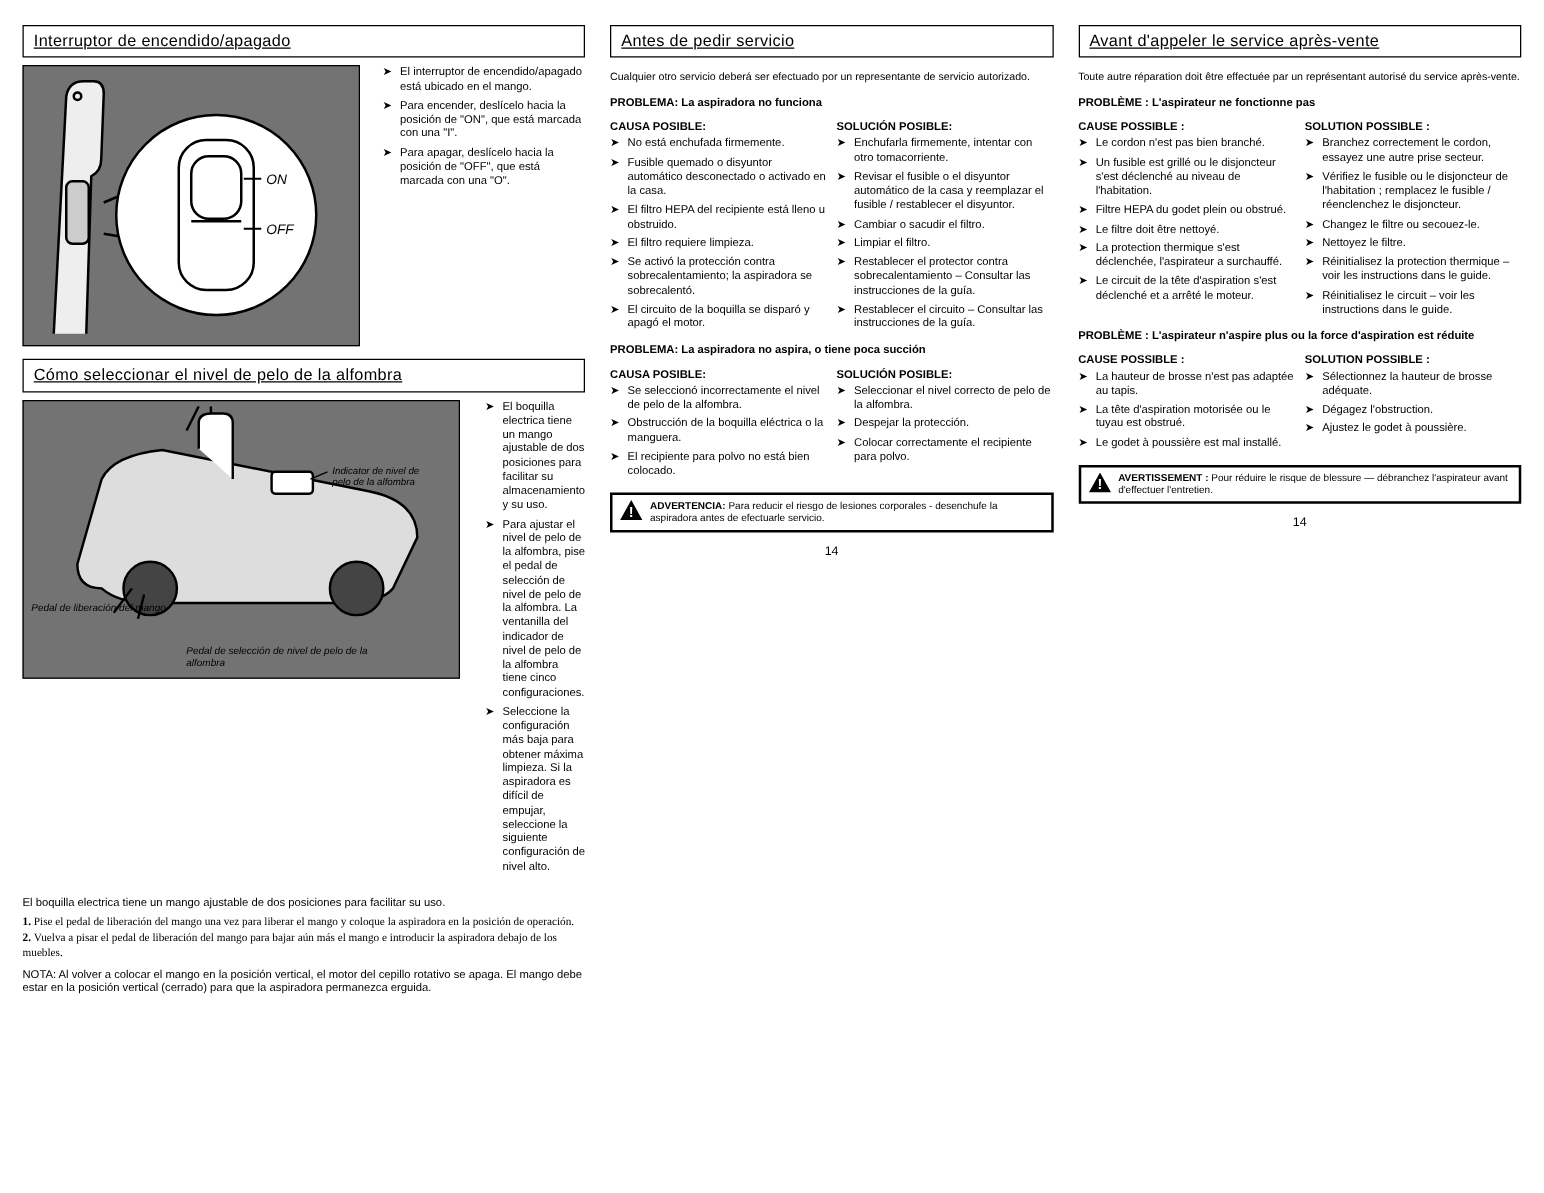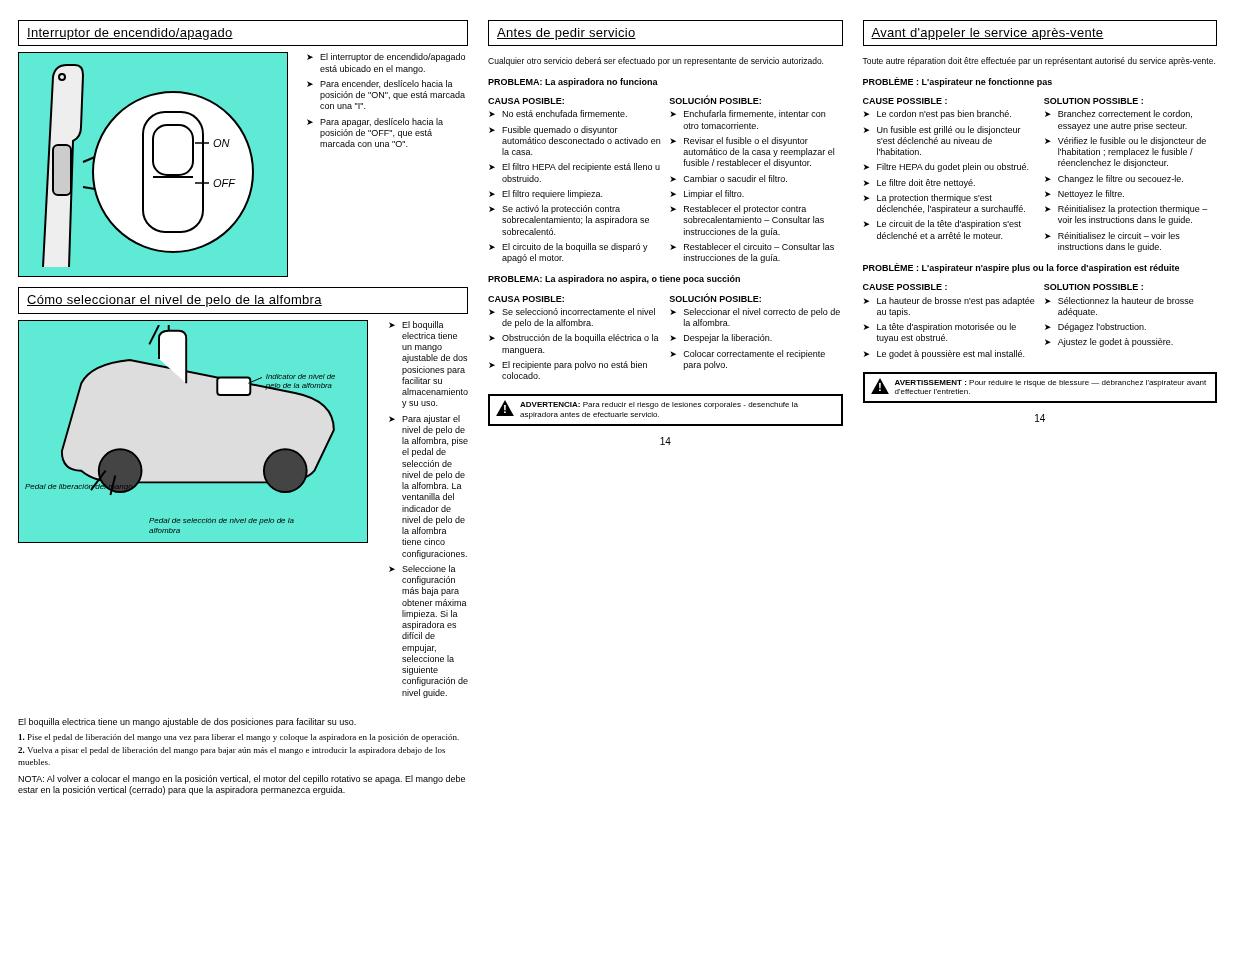--- a/index.html
+++ b/index.html
@@ -49,21 +49,21 @@
     left: 6px; top: 4px;
     width: 18px; height: 16px;
   }
   .warn-box .title { font-weight: bold; }
   .pgnum { text-align: center; font-size: 10px; margin-top: 10px; }
 
   .figbox {
     border: 1.5px solid #000;
     padding: 4px;
     width: 270px;
-    background: #5eead4;
+    background: #737373;
     position: relative;
   }
   .figbox svg { display: block; width: 100%; height: auto; }
   .figlabel { font-style: italic; font-size: 8px; }
   .row1 { display: grid; grid-template-columns: 278px 1fr; gap: 10px; align-items: start; }
   .row2 { display: grid; grid-template-columns: 360px 1fr; gap: 10px; align-items: start; }
   .col { display: flex; flex-direction: column; }
   .small-block { margin-bottom: 10px; }
 
   .two-step { font-size: 9px; }
@@ -123,21 +123,21 @@
             </g>
             <text x="250" y="56" font-size="8" font-style="italic" text-anchor="start"><tspan x="250" dy="0">Indicator de nivel de</tspan><tspan x="250" dy="9">pelo de la alfombra</tspan></text>
             <line x1="232" y1="60" x2="246" y2="54" stroke="#000" stroke-width="1"></line>
           </svg>
           <div class="figlabel" style="position:absolute;left:6px;bottom:50px;width:120px;">Pedal de liberación del mango</div>
           <div class="figlabel" style="position:absolute;left:130px;bottom:6px;width:170px;">Pedal de selección de nivel de pelo de la alfombra</div>
         </div>
         <ul class="bullets">
           <li>El boquilla electrica tiene un mango ajustable de dos posiciones para facilitar su almacenamiento y su uso.</li>
           <li>Para ajustar el nivel de pelo de la alfombra, pise el pedal de selección de nivel de pelo de la alfombra. La ventanilla del indicador de nivel de pelo de la alfombra tiene cinco configuraciones.</li>
-          <li>Seleccione la configuración más baja para obtener máxima limpieza. Si la aspiradora es difícil de empujar, seleccione la siguiente configuración de nivel guide.</li>
+          <li>Seleccione la configuración más baja para obtener máxima limpieza. Si la aspiradora es difícil de empujar, seleccione la siguiente configuración de nivel alto.</li>
         </ul>
       </div>
     </div>
 
     <div class="small-block">
       <div class="para">El boquilla electrica tiene un mango ajustable de dos posiciones para facilitar su uso.</div>
       <div class="two-step">
         <div class="step"><b>1.&nbsp;</b><span>Pise el pedal de liberación del mango una vez para liberar el mango y coloque la aspiradora en la posición de operación.</span></div>
         <div class="step"><b>2.&nbsp;</b><span>Vuelva a pisar el pedal de liberación del mango para bajar aún más el mango e introducir la aspiradora debajo de los muebles.</span></div>
       </div>
@@ -183,21 +183,21 @@
         <ul class="bullets">
           <li>Se seleccionó incorrectamente el nivel de pelo de la alfombra.</li>
           <li>Obstrucción de la boquilla eléctrica o la manguera.</li>
           <li>El recipiente para polvo no está bien colocado.</li>
         </ul>
       </div>
       <div>
         <div class="subhead">SOLUCIÓN POSIBLE:</div>
         <ul class="bullets">
           <li>Seleccionar el nivel correcto de pelo de la alfombra.</li>
-          <li>Despejar la liberación.</li>
+          <li>Despejar la protección.</li>
           <li>Colocar correctamente el recipiente para polvo.</li>
         </ul>
       </div>
     </div>
 
     <div class="warn-box">
       <svg class="tri" viewBox="0 0 20 18">
           <path d="M10 0 L20 18 L0 18 Z" fill="#000"></path>
           <text x="10" y="15" text-anchor="middle" fill="#fff" font-size="13" font-weight="bold">!</text>
         </svg>

